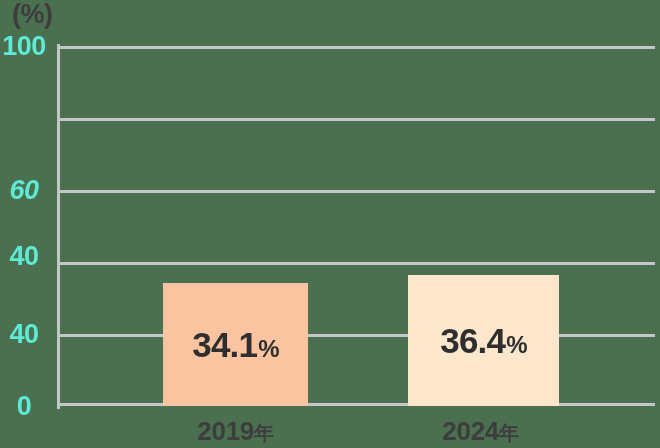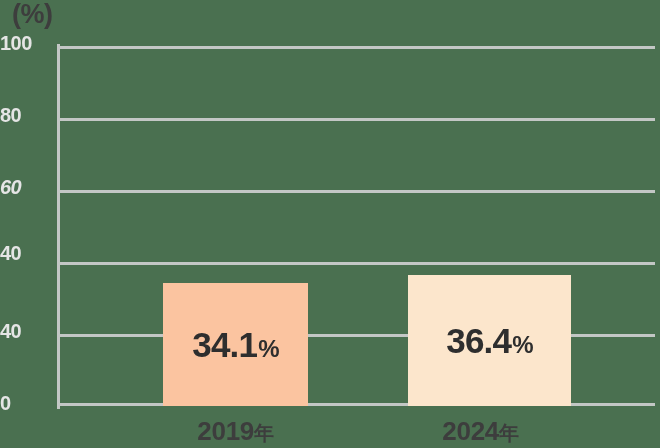--- a/index.html
+++ b/index.html
@@ -59,23 +59,23 @@
     left: 0;
     width: 598px;
     height: 3px;
     background: #c3c7c5;
   }
 
   .y-tick {
     position: absolute;
     left: 0;
     width: 48px;
-    text-align: left;
-    color: #e5e5e5;
-    font-size: 20px;
+    text-align: center;
+    color: #5eead4;
+    font-size: 27px;
     font-weight: 700;
     letter-spacing: -0.5px;
     line-height: 1;
   }
 
   
   .bar {
     position: absolute;
     bottom: 0;
     display: flex;
@@ -117,21 +117,20 @@
 </head>
 <body>
 
 <div id="chart-root">
 
   <div id="unit-label">(%)</div>
 
   <div id="y-axis-line"></div>
 
   <div class="y-tick" style="left:0px; top:33px;">100</div>
-  <div class="y-tick" style="left:0px; top:105px;">80</div>
   <div class="y-tick" style="left:0px; top:177px;font-style:italic;">60</div>
   <div class="y-tick" style="left:0px; top:243px;">40</div>
   <div class="y-tick" style="left:0px; top:321px;">40</div>
   <div class="y-tick" style="left:0px; top:393px;">0</div>
 
   <div id="plot-area">
 
     <div class="gridline" style="top:0px;"></div>
     <div class="gridline" style="top:72px;"></div>
     <div class="gridline" style="top:144px;"></div>
@@ -139,21 +138,21 @@
     <div class="gridline" style="top:288px;"></div>
     <div class="gridline" style="top:357px;"></div>
 
     <div class="bar" id="bar-2023" style="left:106px; width:145px; height:123px; background:#fbc4a0;">
       <div class="bar-value">
         <span>34.1</span>
           <span class="pct-sign">%</span>
       </div>
     </div>
 
-    <div class="bar" id="bar-2024" style="left:351px; width:163px; height:131px; background:#fce6cc;">
+    <div class="bar" id="bar-2024" style="left:351px; width:151px; height:131px; background:#fce6cc;">
       <div class="bar-value">
         <span>36.4</span>
           <span class="pct-sign">%</span>
       </div>
     </div>
 
   </div>
 
   <div class="cat-label" style="left:163px; width:145px;">
     <span>2019</span><span class="suffix">年</span>

